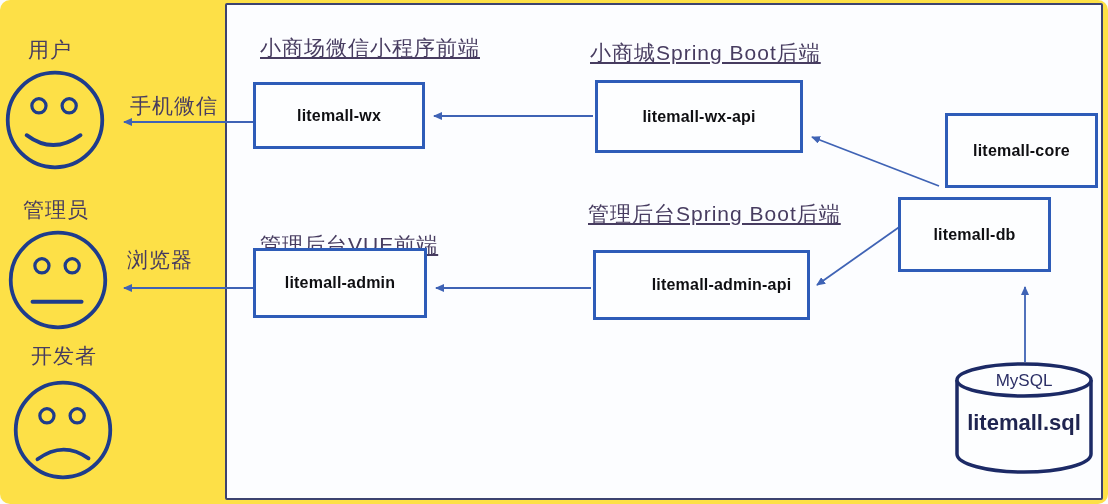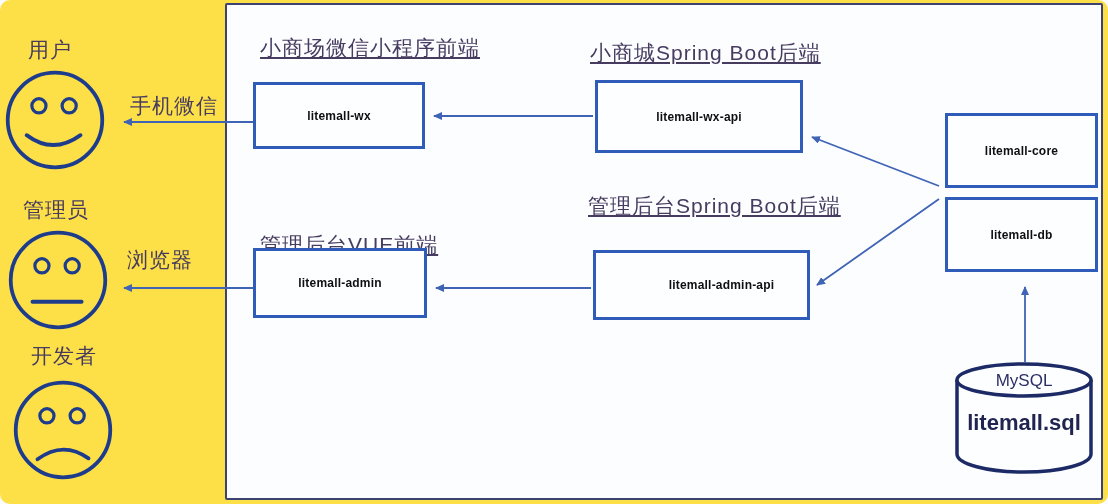--- a/index.html
+++ b/index.html
@@ -19,21 +19,21 @@
     border:2px solid #3c4370;
     box-sizing:border-box;
     border-radius:2px;
   }
   .box{
     position:absolute;
     background:#fdfeff;
     border:3px solid #2e5cb8;
     box-sizing:border-box;
     display:flex;align-items:center;justify-content:center;
-    font-weight:bold;font-size:12px;color:#0f0f12;
+    font-weight:bold;font-size:16px;color:#0f0f12;
     letter-spacing:0.2px;
     z-index:3;
   }
   .caption{
     position:absolute;
     font-size:21px;color:#473c60;
     letter-spacing:1px;
     white-space:nowrap;
     z-index:3;
     text-decoration:underline;
@@ -101,28 +101,28 @@
     <circle cx="70" cy="40" r="7.5" fill="none" stroke="#1e3c8c" stroke-width="3.4"></circle>
     <path d="M28,86 Q55,66 82,85" fill="none" stroke="#1e3c8c" stroke-width="4" stroke-linecap="round"></path>
   </svg>
 
   <div class="channel-label" style="left:130px;top:92px;">手机微信</div>
   <div class="channel-label" style="left:127px;top:246px;">浏览器</div>
 
   <div class="caption" style="left:260px;top:34px;">小商场微信小程序前端</div>
   <div class="caption" style="left:590px;top:39px;">小商城Spring Boot后端</div>
   <div class="caption" style="left:260px;top:203px;margin-top:28px;">管理后台VUE前端</div>
-  <div class="caption" style="left:588px;top:192px;">管理后台Spring Boot后端</div>
+  <div class="caption" style="left:588px;top:200px;">管理后台Spring Boot后端</div>
 
   <div class="box" style="left:253px;top:82px;width:172px;height:67px;">litemall-wx</div>
   <div class="box" style="left:595px;top:80px;width:208px;height:73px;text-align:center;">litemall-wx-api</div>
   <div class="box" style="left:253px;top:248px;width:174px;height:70px;">litemall-admin</div>
   <div class="box" style="left:593px;top:250px;width:217px;height:70px;padding-left:40px;">litemall-admin-api</div>
   <div class="box" style="left:945px;top:113px;width:153px;height:75px;">litemall-core</div>
-  <div class="box" style="left:945px;top:197px;width:153px;height:75px;">litemall-db</div>
+  <div class="box" style="left:898px;top:197px;width:153px;height:75px;">litemall-db</div>
 
   <svg class="cylinder" width="144" height="130" viewBox="0 0 144 130">
     <path d="M5,22 L5,96 A67,18 0 0 0 139,96 L139,22" fill="#fdfeff" stroke="#1c2a66" stroke-width="3.5"></path>
     <ellipse cx="72" cy="22" rx="67" ry="16" fill="#fdfeff" stroke="#1c2a66" stroke-width="3.5"></ellipse>
     <text x="72" y="28" text-anchor="middle" font-size="17" fill="#2c2f66">MySQL</text>
     <text x="72" y="72" text-anchor="middle" font-size="22" font-weight="600" fill="#1f2450">litemall.sql</text>
   </svg>
 
 </div>
 

